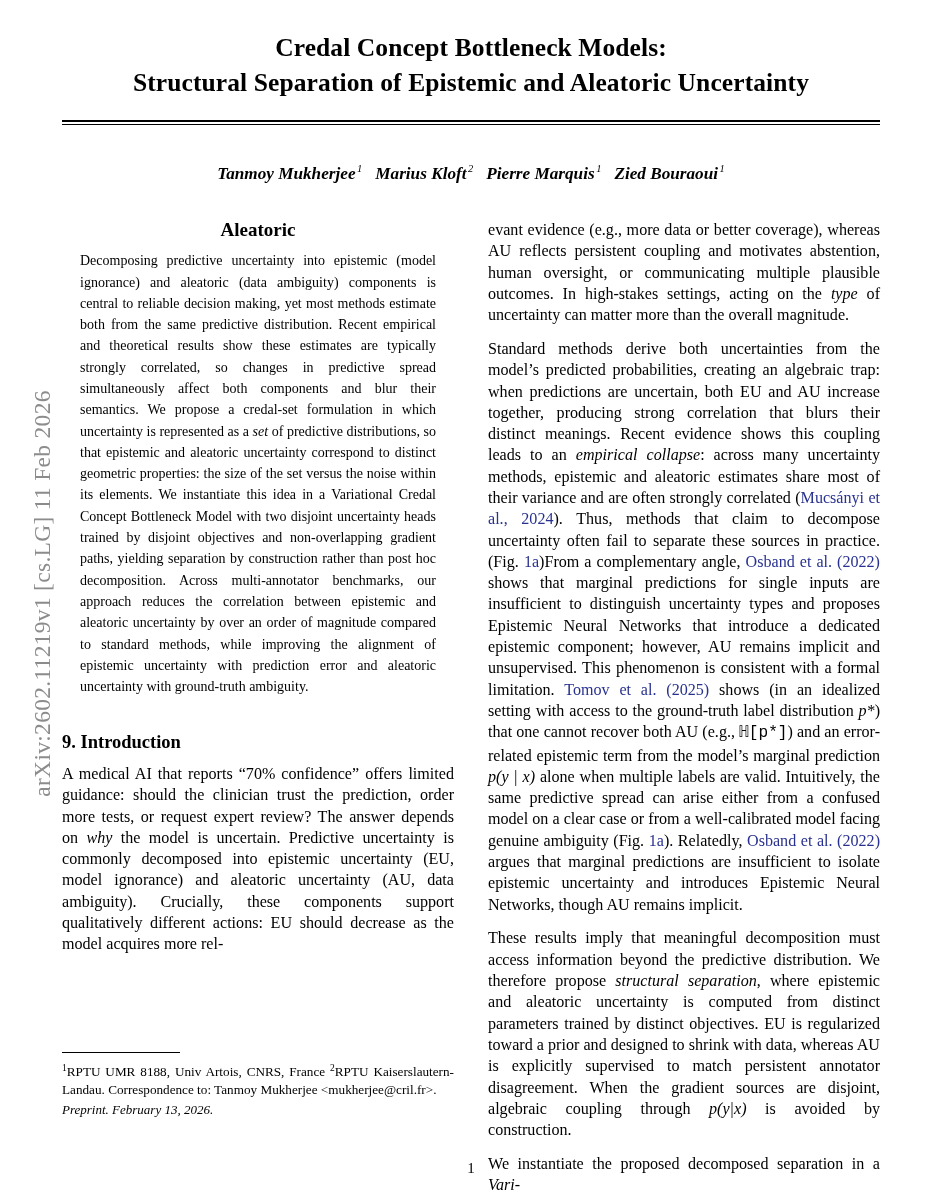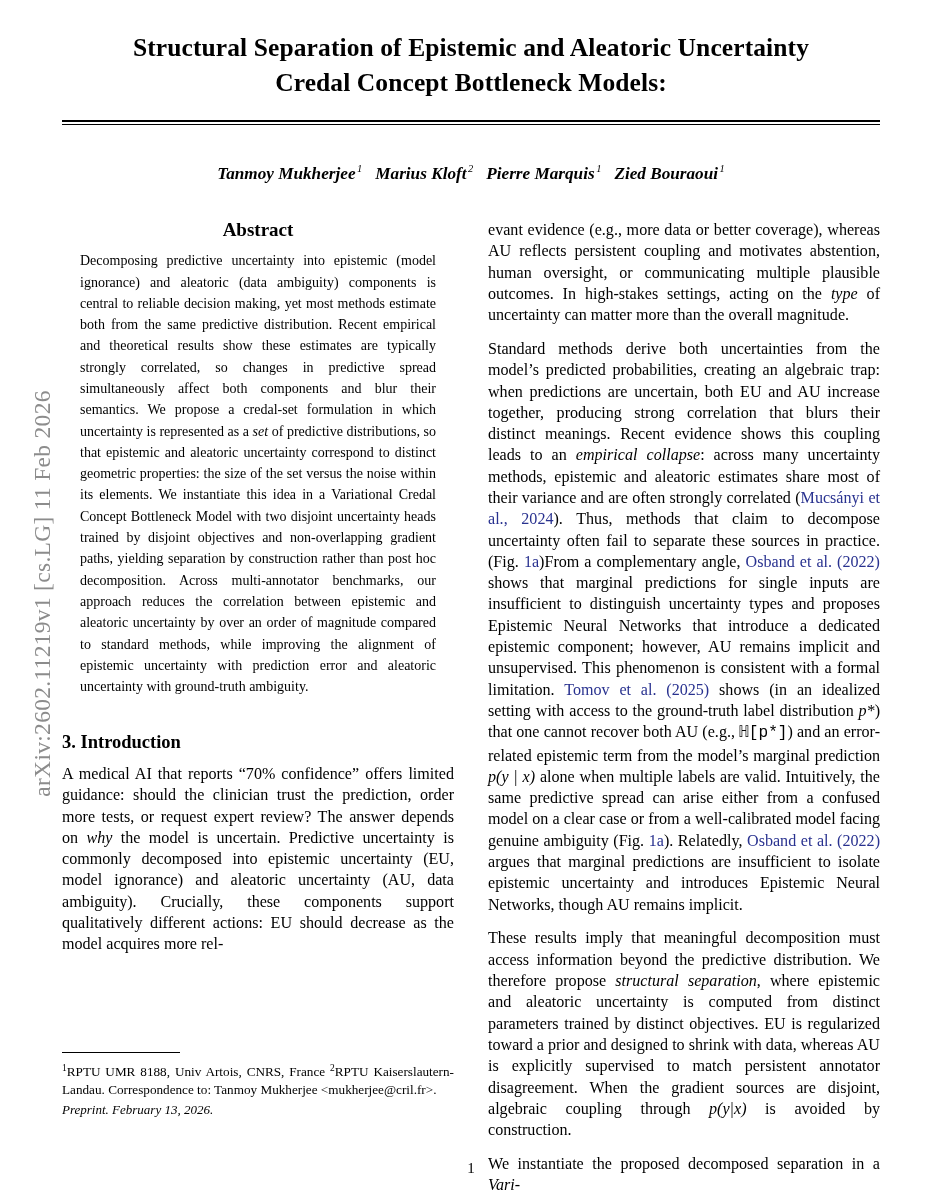--- a/index.html
+++ b/index.html
@@ -170,43 +170,43 @@
 </style>
 </head>
 <body>
 
 <div id="arxiv-stamp">arXiv:2602.11219v1  [cs.LG]  11 Feb 2026</div>
 
 <div id="page">
   <div id="content">
 
     <div id="title-block">
+      <div class="title-line">Credal Concept Bottleneck Models:</div>
       <div class="title-line">Structural Separation of Epistemic and Aleatoric Uncertainty</div>
-      <div class="title-line">Credal Concept Bottleneck Models:</div>
     </div>
 
     <div class="rule-double"></div>
 
     <div id="author-block">
       <span class="author"><span>Tanmoy Mukherjee</span><span class="sup">1</span></span><span class="sep"></span><span class="author"><span>Marius Kloft</span><span class="sup">2</span></span><span class="sep"></span><span class="author"><span>Pierre Marquis</span><span class="sup">1</span></span><span class="sep"></span><span class="author"><span>Zied Bouraoui</span><span class="sup">1</span></span>
     </div>
 
     <div id="columns">
 
       <div class="col">
 
-        <div class="abstract-head">Abstract</div>
+        <div class="abstract-head">Aleatoric</div>
 
         <div class="abstract-body">
           <p class="para"><span>Decomposing predictive uncertainty into epistemic (model ignorance) and aleatoric (data ambiguity) components is central to reliable decision making, yet most methods estimate both from the same predictive distribution. Recent empirical and theoretical results show these estimates are typically strongly correlated, so changes in predictive spread simultaneously affect both components and blur their semantics. We propose a credal-set formulation in which uncertainty is represented as a </span><em class="it">set</em><span> of predictive distributions, so that epistemic and aleatoric uncertainty correspond to distinct geometric properties: the size of the set versus the noise within its elements. We instantiate this idea in a Variational Credal Concept Bottleneck Model with two disjoint uncertainty heads trained by disjoint objectives and non-overlapping gradient paths, yielding separation by construction rather than post hoc decomposition. Across multi-annotator benchmarks, our approach reduces the correlation between epistemic and aleatoric uncertainty by over an order of magnitude compared to standard methods, while improving the alignment of epistemic uncertainty with prediction error and aleatoric uncertainty with ground-truth ambiguity.</span></p>
         </div>
 
         <div class="intro-gap"></div>
 
-        <h2 class="section-head">3. Introduction</h2>
+        <h2 class="section-head">9. Introduction</h2>
 
         <p class="para"><span>A medical AI that reports “70% confidence” offers limited guidance: should the clinician trust the prediction, order more tests, or request expert review? The answer depends on </span><em class="it">why</em><span> the model is uncertain. Predictive uncertainty is commonly decomposed into epistemic uncertainty (EU, model ignorance) and aleatoric uncertainty (AU, data ambiguity). Crucially, these components support qualitatively different actions: EU should decrease as the model acquires more rel-</span></p>
       </div>
 
       <div class="col">
 
         <p class="para"><span>evant evidence (e.g., more data or better coverage), whereas AU reflects persistent coupling and motivates abstention, human oversight, or communicating multiple plausible outcomes. In high-stakes settings, acting on the </span><em class="it">type</em><span> of uncertainty can matter more than the overall magnitude.</span></p>
 
         <p class="para"><span>Standard methods derive both uncertainties from the model’s predicted probabilities, creating an algebraic trap: when predictions are uncertain, both EU and AU increase together, producing strong correlation that blurs their distinct meanings. Recent evidence shows this coupling leads to an </span><em class="it">empirical collapse</em><span>: across many uncertainty methods, epistemic and aleatoric estimates share most of their variance and are often strongly correlated (</span><a class="cite" href="#">Mucsányi et al., 2024</a><span>). Thus, methods that claim to decompose uncertainty often fail to separate these sources in practice. (Fig. </span><a class="cite" href="#">1a</a><span>)From a complementary angle, </span><a class="cite" href="#">Osband et al. (2022)</a><span> shows that marginal predictions for single inputs are insufficient to distinguish uncertainty types and proposes Epistemic Neural Networks that introduce a dedicated epistemic component; however, AU remains implicit and unsupervised. This phenomenon is consistent with a formal limitation. </span><a class="cite" href="#">Tomov et al. (2025)</a><span> shows (in an idealized setting with access to the ground-truth label distribution </span><span class="mathit">p*</span><span>) that one cannot recover both AU (e.g., </span><span class="bb">ℍ[p*]</span><span>) and an error-related epistemic term from the model’s marginal prediction </span><span class="mathit">p(y | x)</span><span> alone when multiple labels are valid. Intuitively, the same predictive spread can arise either from a confused model on a clear case or from a well-calibrated model facing genuine ambiguity (Fig. </span><a class="cite" href="#">1a</a><span>). Relatedly, </span><a class="cite" href="#">Osband et al. (2022)</a><span> argues that marginal predictions are insufficient to isolate epistemic uncertainty and introduces Epistemic Neural Networks, though AU remains implicit.</span></p>
 

